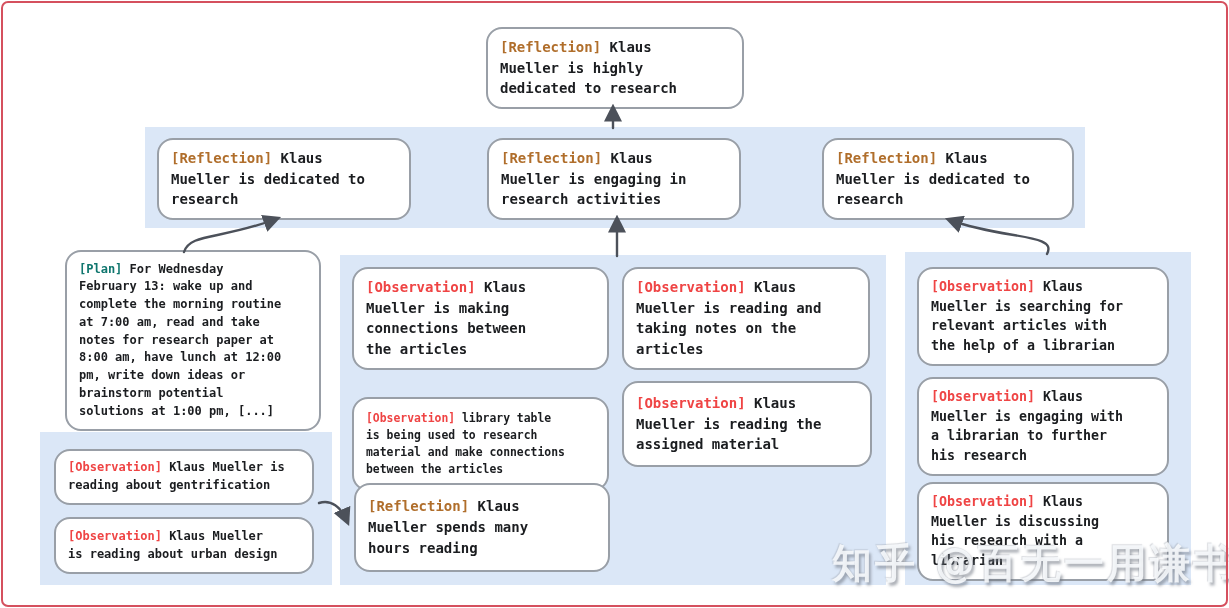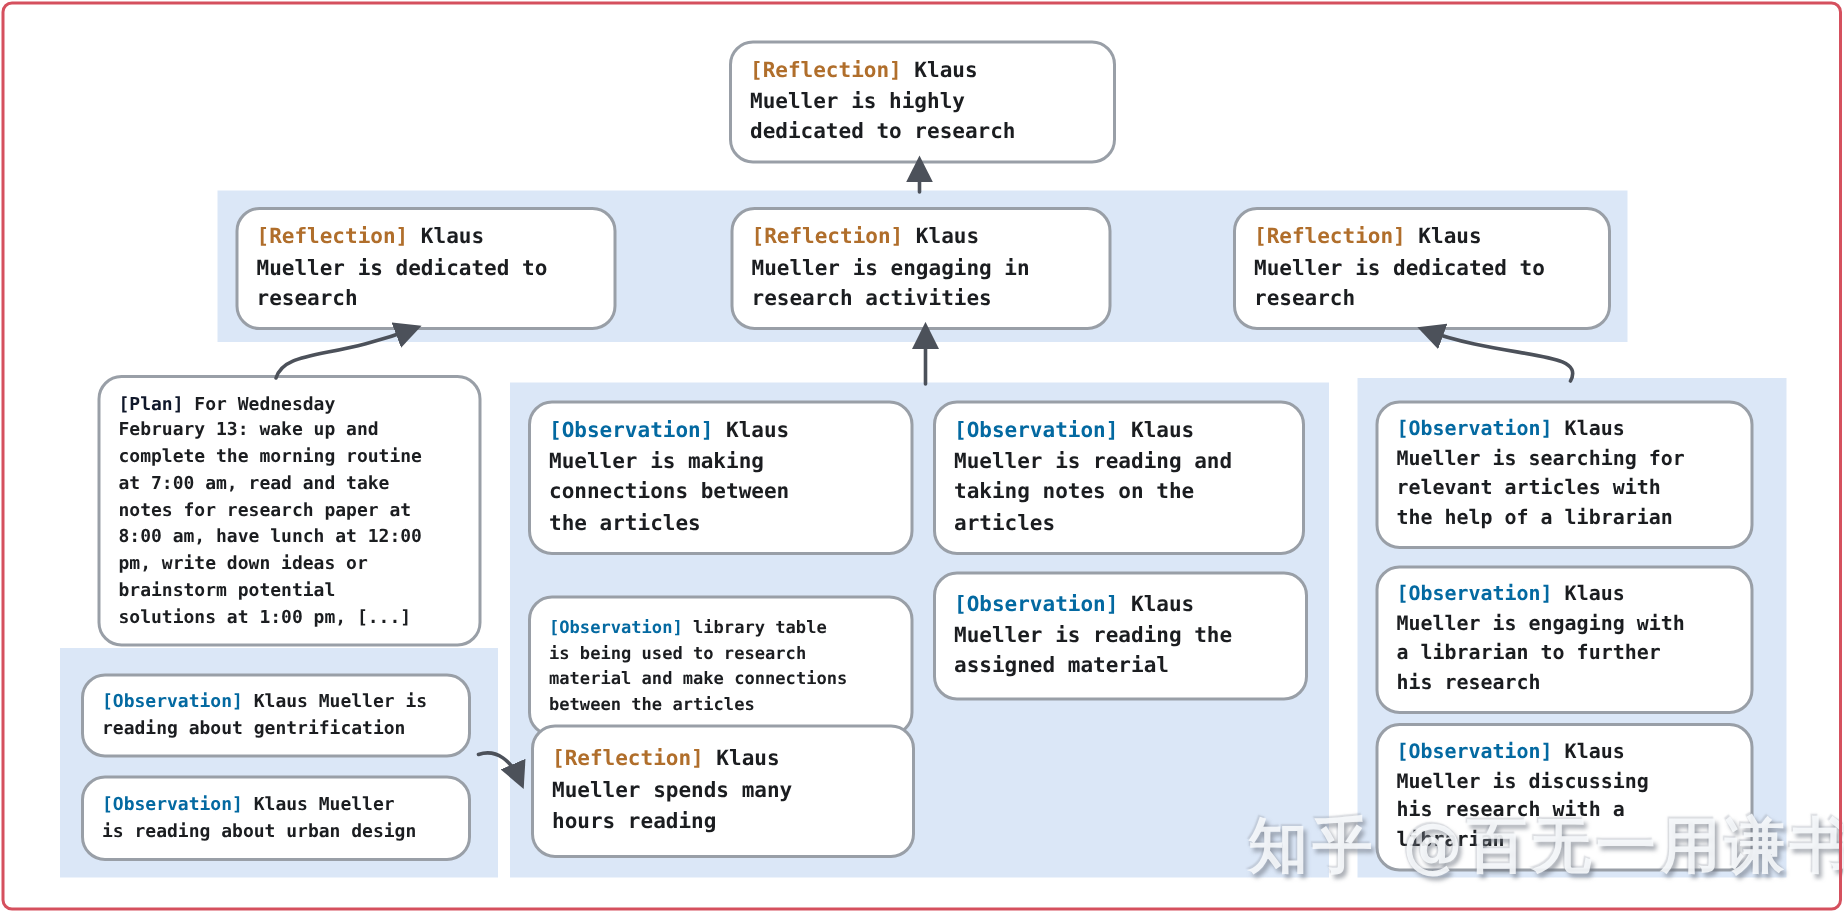--- a/index.html
+++ b/index.html
@@ -16,22 +16,22 @@
     display:flex;align-items:center;
     font-weight:bold;color:#1b1d20;
   }
   .node .txt{white-space:pre-line;line-height:1.48;}
   .f-lg{font-size:14px;padding-left:12px;}
   .f-md{font-size:13.3px;}
   .f-sm{font-size:12px;}
   .f-xs{font-size:11.4px;margin-top:24px;}
   .tag{margin-right:1ch;}
   .tag.reflection{color:#b06e2b;}
-  .tag.observation{color:#0369a1;}
-  .tag.plan{color:#0f172a;}
+  .tag.observation{color:#ef4444;}
+  .tag.plan{color:#0f766e;}
   svg.arrows{position:absolute;left:0;top:0;z-index:20;pointer-events:none;}
   .watermark{
     position:absolute;left:832px;top:536px;z-index:40;
     font-family:"DejaVu Sans","Liberation Sans",sans-serif;
     font-size:40px;font-weight:bold;letter-spacing:3px;
     color:rgba(248,250,253,0.88);
     text-shadow:2px 3px 3px rgba(110,116,128,0.60), -1px -1px 1px rgba(150,155,165,0.35);
     white-space:nowrap;
   }
 </style>

